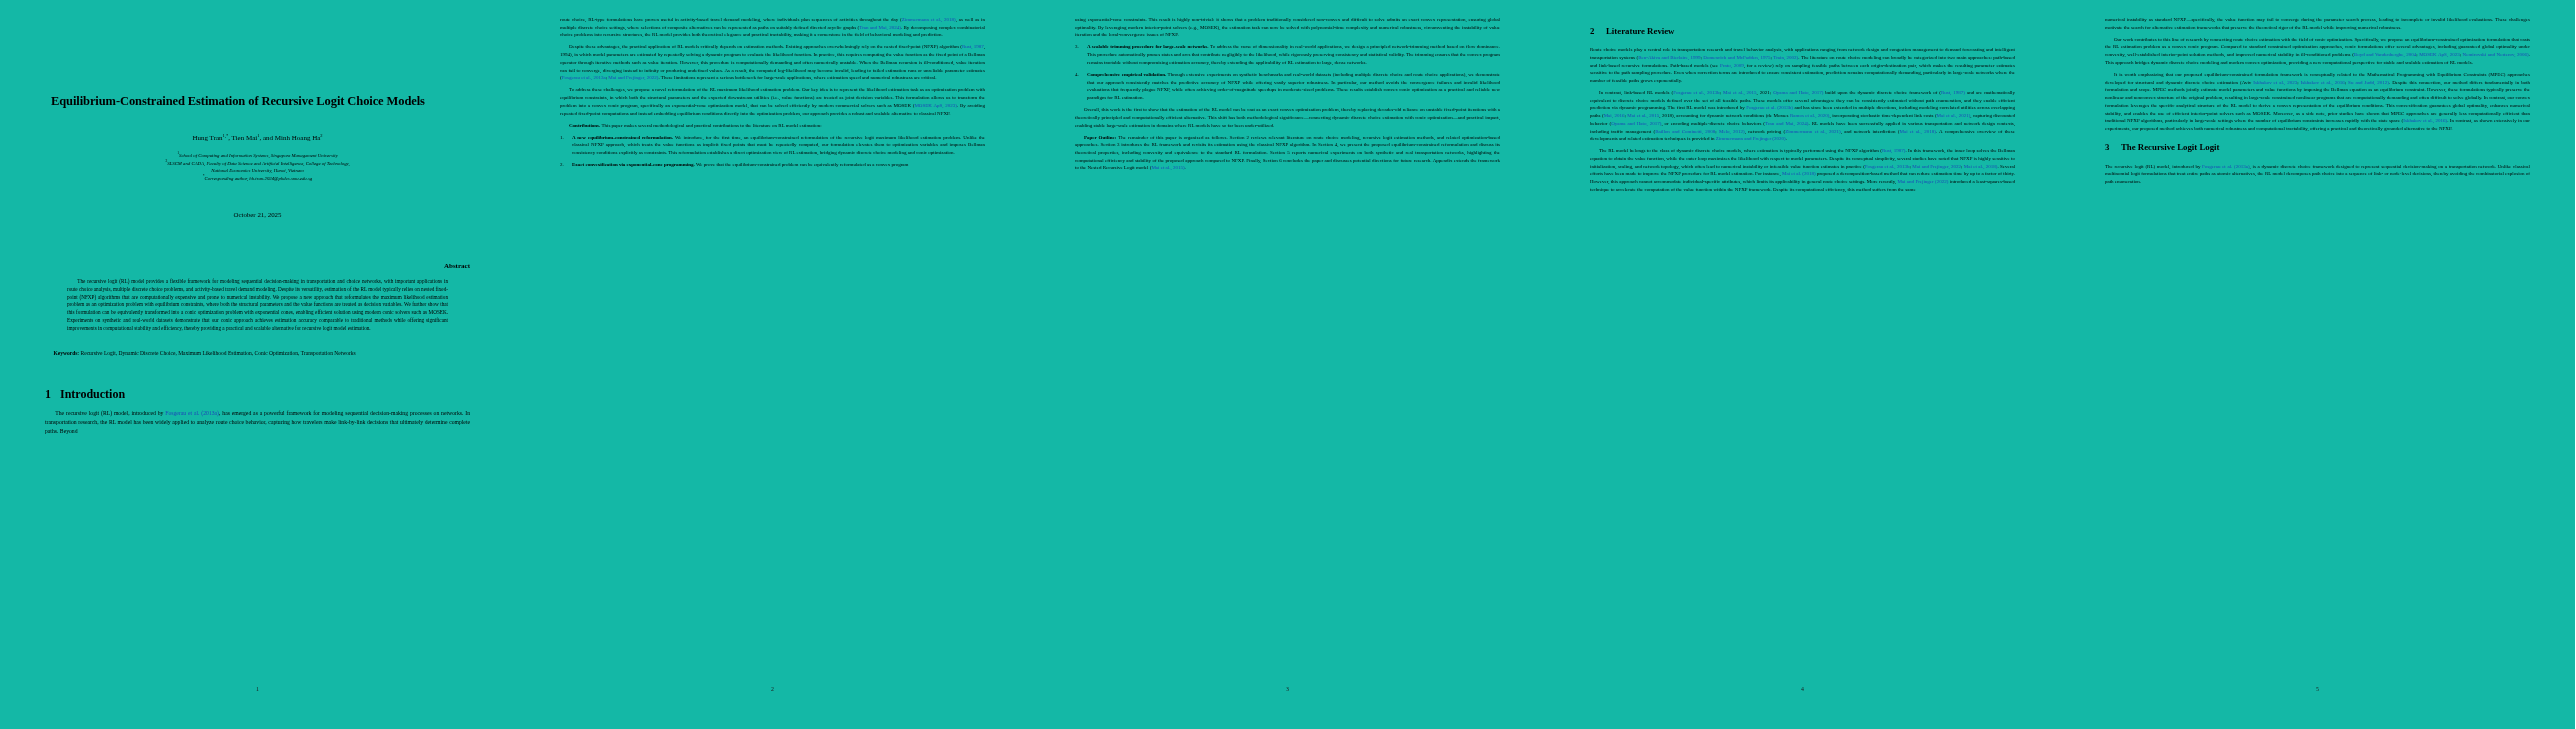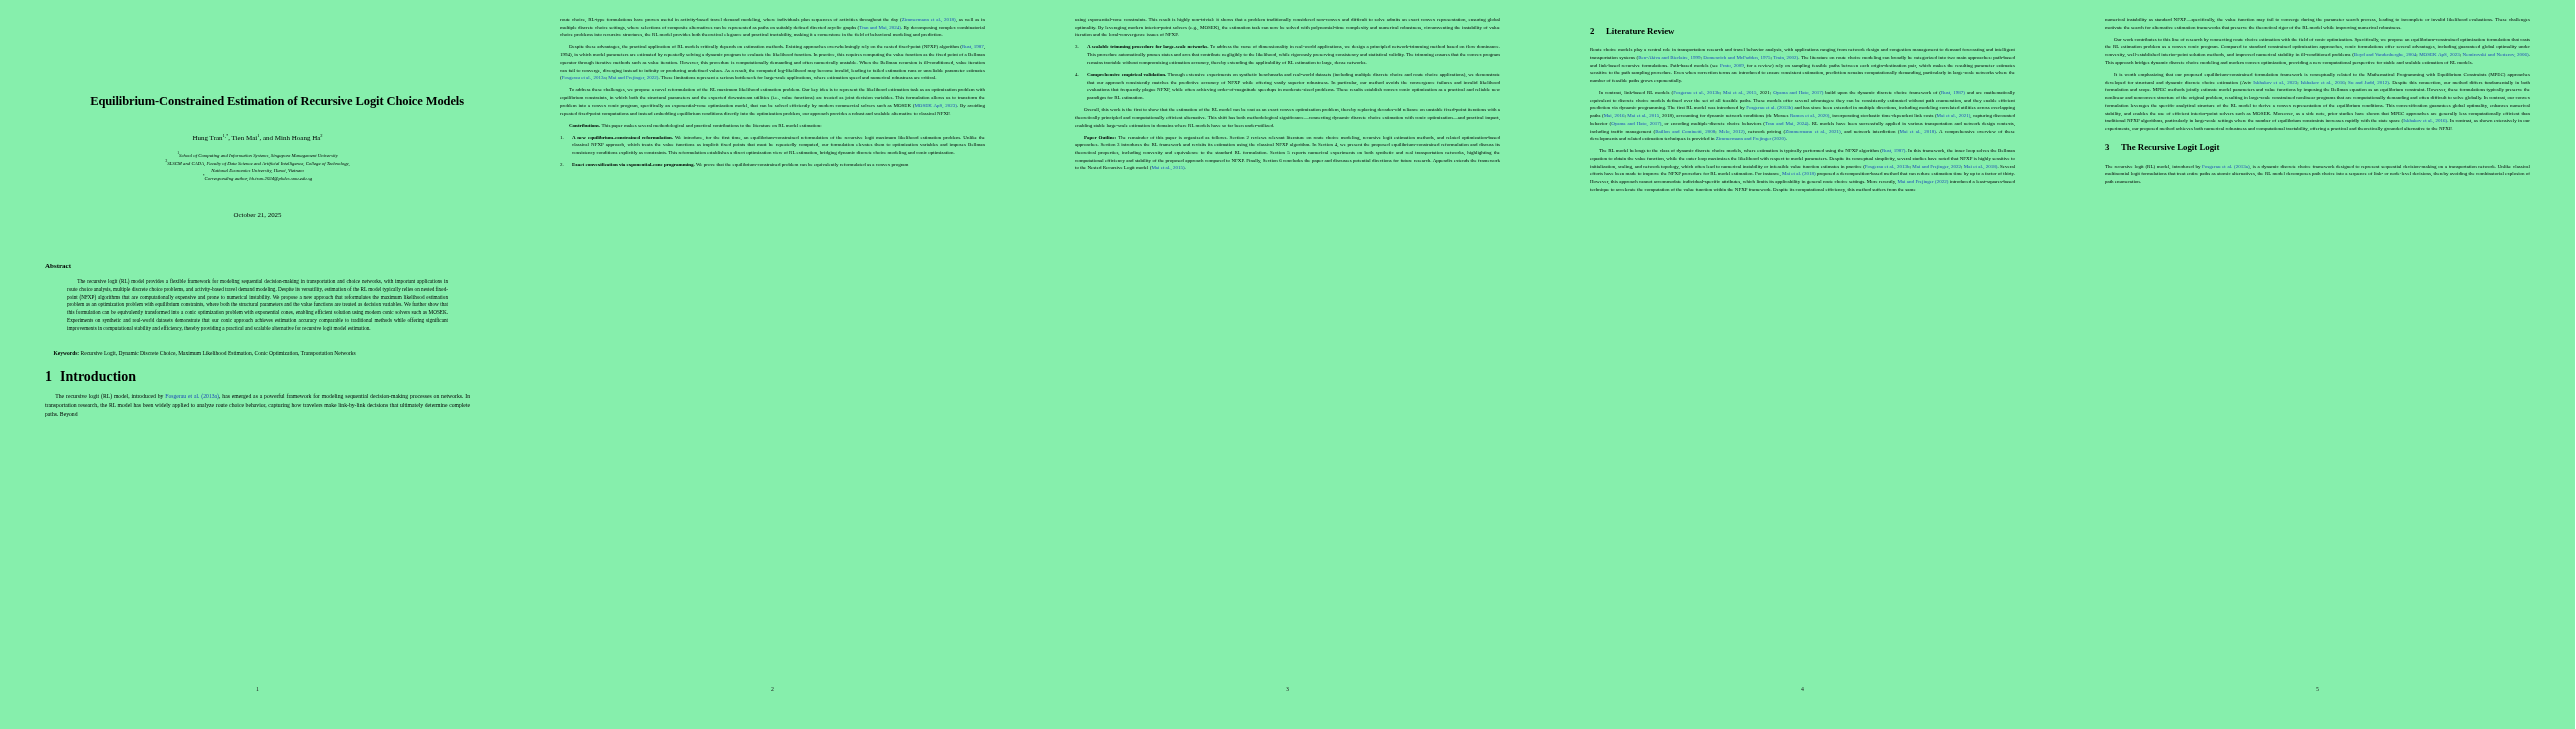--- a/index.html
+++ b/index.html
@@ -34,21 +34,21 @@
     font-size: 11.5px;
     letter-spacing: 0.2px;
     color: #5b5b5b;
     white-space: nowrap;
     text-align: center;
   }
   .page {
     position: relative;
     width: 515px;
     height: 729px;
-    background: #86efac;
+    background: #14b8a6;
     flex: 0 0 515px;
     box-sizing: border-box;
     padding: 16px 45px 6px 45px;
   }
   .page-inner {
     position: relative;
     width: 100%;
     height: 680px;
     overflow: hidden;
   }
@@ -57,21 +57,21 @@
     bottom: 3.6px;
     left: 0;
     right: 0;
     text-align: center;
     font-size: 5.8px;
     color: #1a1a1a;
   }
 
   
   .paper-title {
-    text-align: right;
+    text-align: left;
     font-weight: bold;
     font-size: 12.5px;
     line-height: 1.38;
     margin: 77px 6px 0 6px;
     letter-spacing: -0.1px;
   }
   .authors {
     text-align: center;
     font-size: 7px;
     margin-top: 22px;
@@ -84,21 +84,21 @@
     line-height: 1.52;
     margin-top: 9.7px;
   }
   .affiliations div sup { font-style: normal; font-size: 3.6px; }
   .pub-date {
     text-align: center;
     font-size: 6.9px;
     margin-top: 28.6px;
   }
   .abstract-head {
-    text-align: left;
+    text-align: right;
     font-weight: bold;
     font-size: 7px;
     margin-top: 44px;
   }
   .abstract-body {
     margin: 8px 22px 0 22px;
     font-size: 5.2px;
     line-height: 1.52;
     text-align: justify;
     text-indent: 10.3px;
@@ -106,22 +106,22 @@
   }
   .keywords {
     margin: 16px 8.5px 0 8.5px;
     font-size: 5.5px;
     line-height: 1.52;
     text-align: justify;
   }
   .keywords b { font-weight: bold; }
   .sec-head {
     font-weight: bold;
-    font-size: 14px;
-    margin-top: 12px;
+    font-size: 12px;
+    margin-top: 30px;
     margin-bottom: 6.7px;
   }
   .sec-head .num { display: inline-block; min-width: 15px; }
   .body-text {
     font-size: 5.7px;
     line-height: 1.56;
     text-align: justify;
     hyphens: auto;
     margin: 0 0 0 0;
   }

